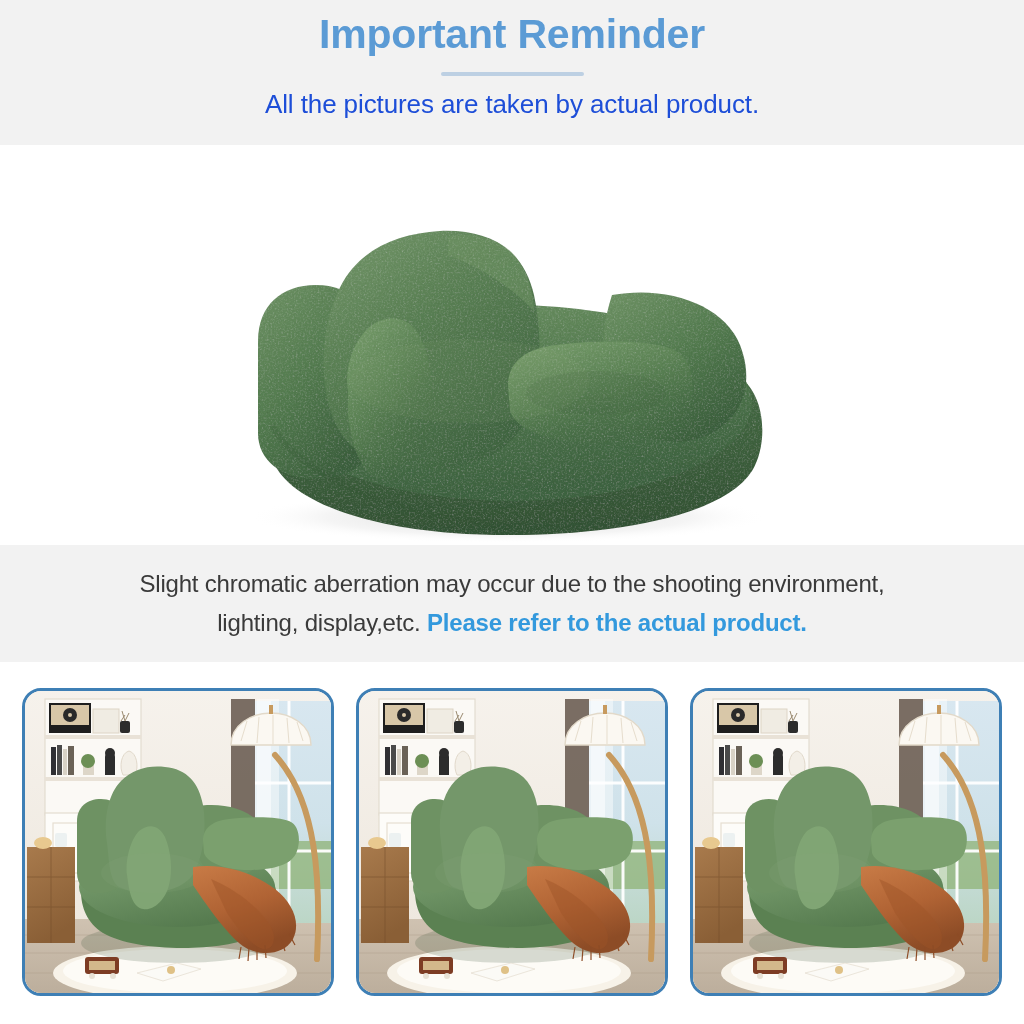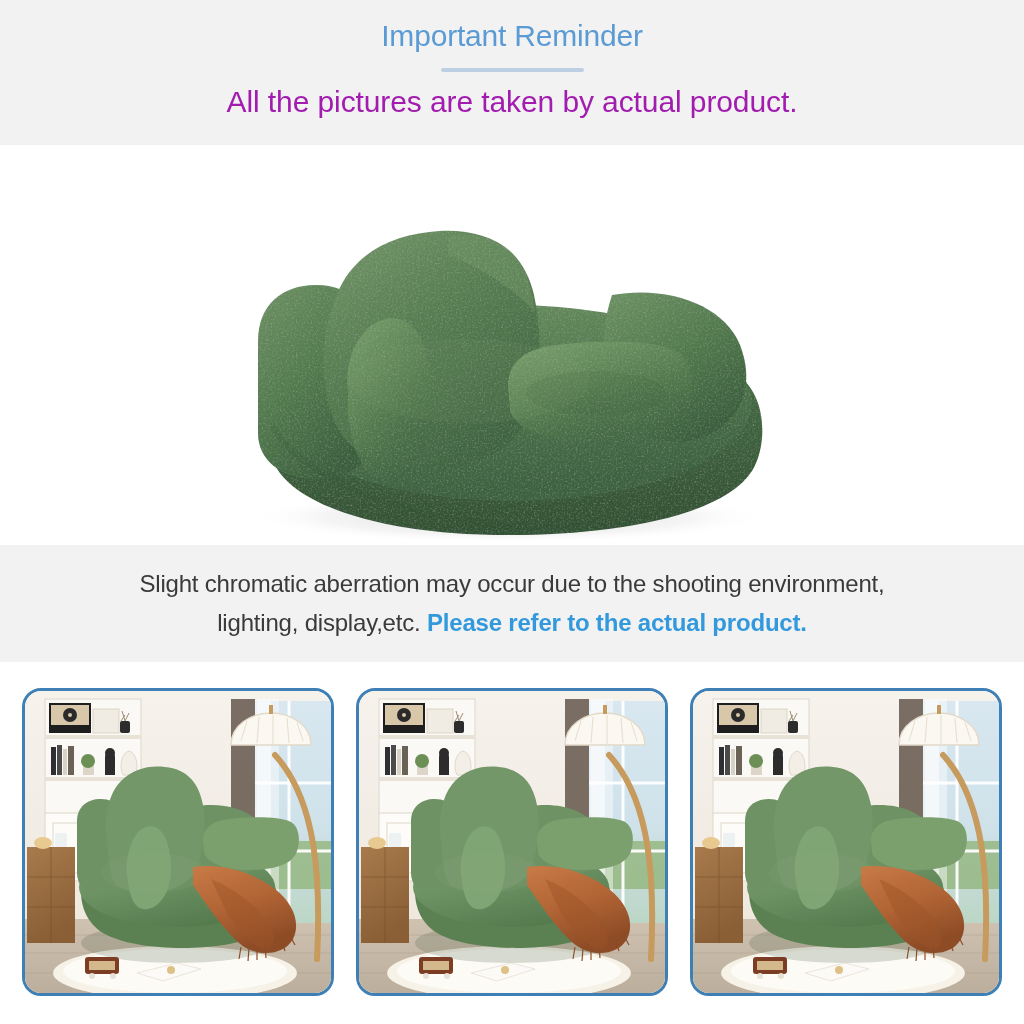--- a/index.html
+++ b/index.html
@@ -13,33 +13,33 @@
   }
   .page { width:1024px; height:1024px; position:relative; }
 
   
   .header-band {
     position:absolute; left:0; top:0; width:1024px; height:145px;
     background:#f2f2f2;
     display:flex; flex-direction:column; align-items:center;
   }
   .title {
-    margin-top:19px;
-    font-size:30px; font-weight:normal; letter-spacing:-0.2px;
+    margin-top:11px;
+    font-size:41px; font-weight:bold; letter-spacing:-0.2px;
     color:#5B9BD5;
     line-height:1.15;
   }
   .title-divider {
     margin-top:14px;
     width:143px; height:4px; border-radius:2px;
     background:#bdd0e3;
   }
   .subtitle {
     margin-top:13px;
-    font-size:30px; color:#a21caf; letter-spacing:-0.1px;
+    font-size:26px; color:#1d4ed8; letter-spacing:-0.1px;
   }
 
   
   .hero {
     position:absolute; left:0; top:145px; width:1024px; height:400px;
     background:#ffffff; overflow:hidden;
   }
   .hero svg { display:block; }
 
   

